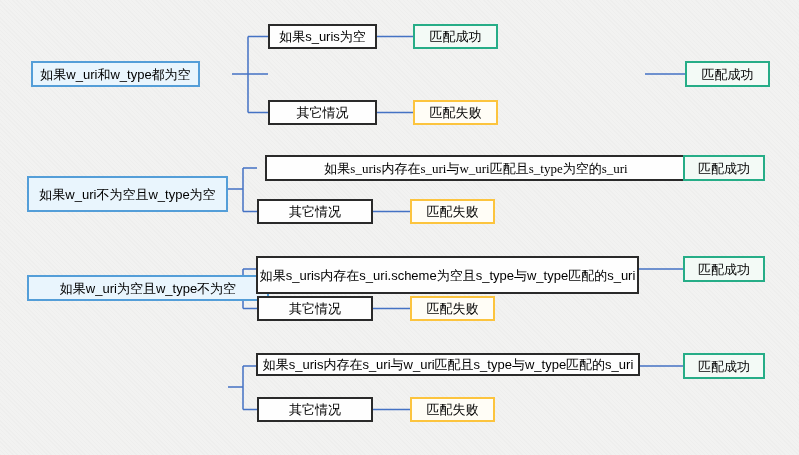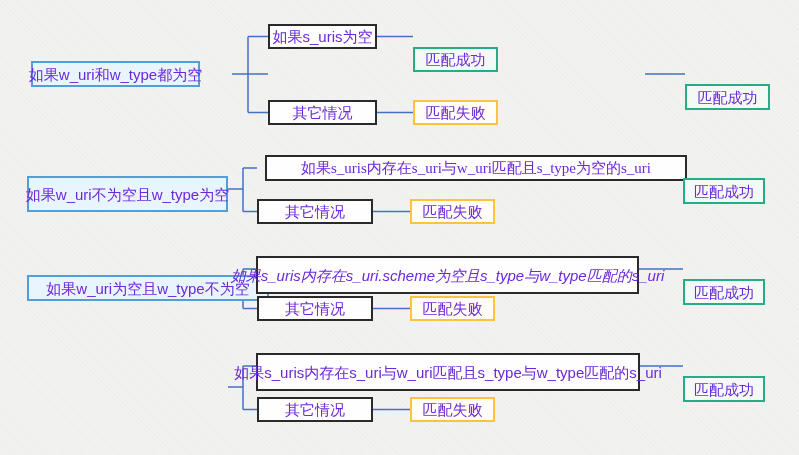--- a/index.html
+++ b/index.html
@@ -14,36 +14,35 @@
       repeating-linear-gradient(45deg, rgba(0,0,0,0.015) 0 1px, transparent 1px 3px),
       var(--bg,#f2f2f1);
     overflow:hidden;
   }
   svg.wires{position:absolute;left:0;top:0;width:799px;height:455px;}
   svg.wires path{fill:none;stroke:var(--connector,#4472c4);stroke-width:1.5;}
   .box{
     position:absolute;
     box-sizing:border-box;
     display:flex;align-items:center;justify-content:center;
-    font-size:15px;line-height:1;color:#6d28d9;
+    font-size:13px;line-height:1;color:#000000;
     white-space:nowrap;
     background:#fff;
   }
   .cond-root{
     background:var(--root-fill,#e9f5fd);
     border:2px solid var(--root-border,#549ed8);
   }
   .cond-mid{
     background:#fefefe;
     border:2px solid var(--mid-border,#2a2a2a);
   }
   .result-success{
     background:var(--success-fill,#f3faf6);
     border:2px solid var(--success-border,#26ad87);
-    margin-top:23px;
   }
   .result-fail{
     background:var(--fail-fill,#fffdf6);
     border:2px solid var(--fail-border,#fcc43e);
   }
 </style>
 </head>
 <body>
 
 <div class="canvas">
@@ -62,23 +61,23 @@
   <div class="box cond-mid" style="left:268px;top:100px;width:109px;height:25px;">其它情况</div>
   <div class="box result-fail" style="left:413px;top:100px;width:85px;height:25px;">匹配失败</div>
 
   <div class="box cond-root" style="left:27px;top:176px;width:201px;height:36px;">如果w_uri不为空且w_type为空</div>
   <div class="box cond-mid" style="left:265px;top:155px;width:422px;height:26px;font-family:Liberation Serif, serif;">如果s_uris内存在s_uri与w_uri匹配且s_type为空的s_uri</div>
   <div class="box result-success" style="left:683px;top:155px;width:82px;height:26px;">匹配成功</div>
   <div class="box cond-mid" style="left:257px;top:199px;width:116px;height:25px;">其它情况</div>
   <div class="box result-fail" style="left:410px;top:199px;width:85px;height:25px;">匹配失败</div>
 
   <div class="box cond-root" style="left:27px;top:275px;width:242px;height:26px;">如果w_uri为空且w_type不为空</div>
-  <div class="box cond-mid" style="left:256px;top:256px;width:383px;height:38px;font-style:italic;">如果s_uris内存在s_uri.scheme为空且s_type与w_type匹配的s_uri</div>
+  <div class="box cond-mid" style="left:256px;top:256px;width:383px;height:38px;">如果s_uris内存在s_uri.scheme为空且s_type与w_type匹配的s_uri</div>
   <div class="box result-success" style="left:683px;top:256px;width:82px;height:26px;">匹配成功</div>
   <div class="box cond-mid" style="left:257px;top:296px;width:116px;height:25px;">其它情况</div>
   <div class="box result-fail" style="left:410px;top:296px;width:85px;height:25px;">匹配失败</div>
 
-  <div class="box cond-mid" style="left:256px;top:353px;width:384px;height:38px;">如果s_uris内存在s_uri与w_uri匹配且s_type与w_type匹配的s_uri</div>
+  <div class="box cond-mid" style="left:256px;top:353px;width:384px;height:23px;">如果s_uris内存在s_uri与w_uri匹配且s_type与w_type匹配的s_uri</div>
   <div class="box result-success" style="left:683px;top:353px;width:82px;height:26px;">匹配成功</div>
   <div class="box cond-mid" style="left:257px;top:397px;width:116px;height:25px;">其它情况</div>
   <div class="box result-fail" style="left:410px;top:397px;width:85px;height:25px;">匹配失败</div>
 
 </div>
 
 </body></html>

